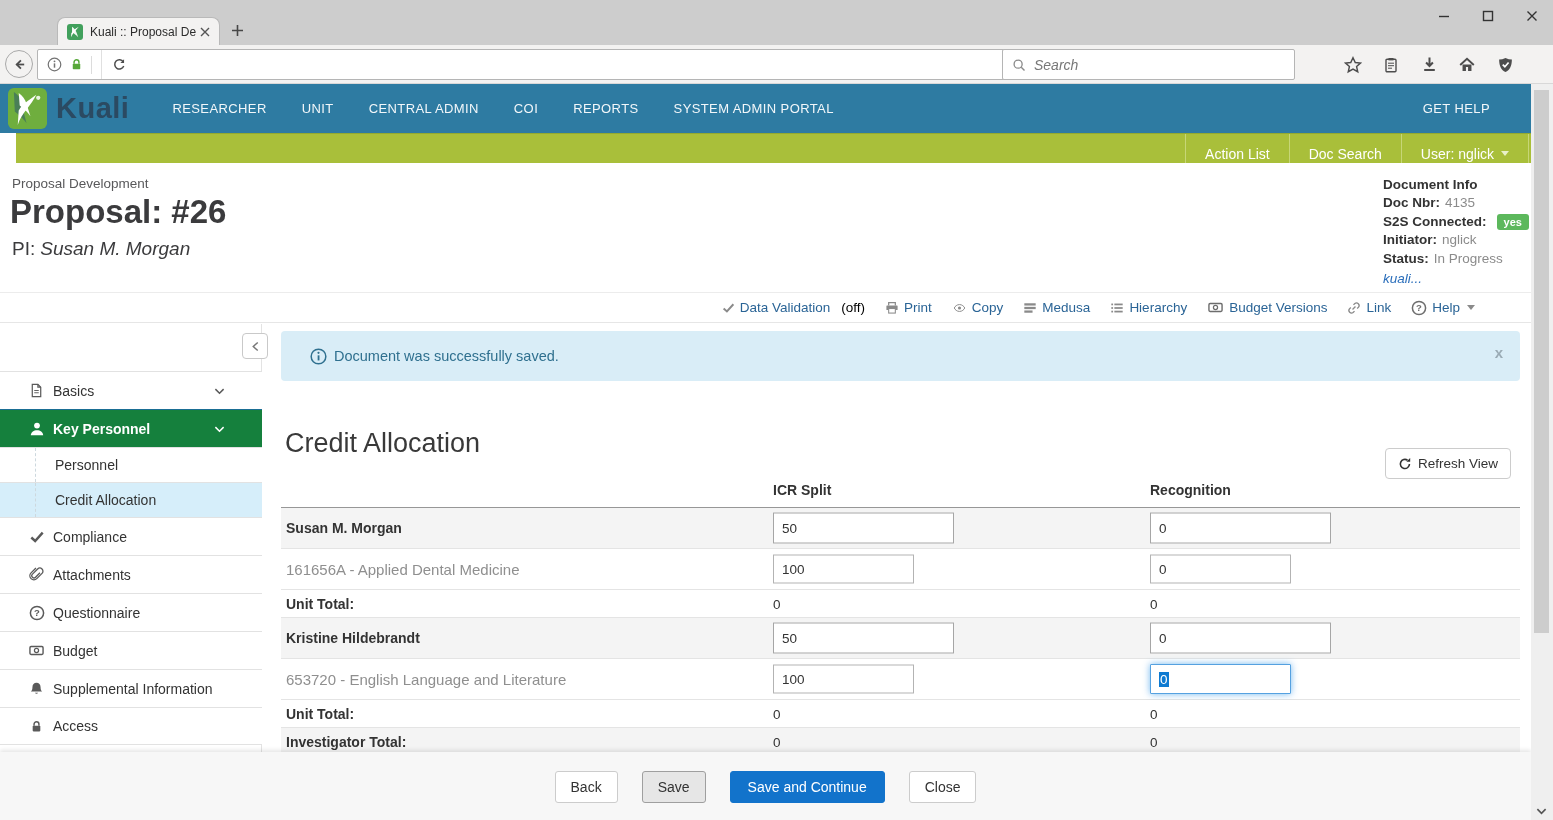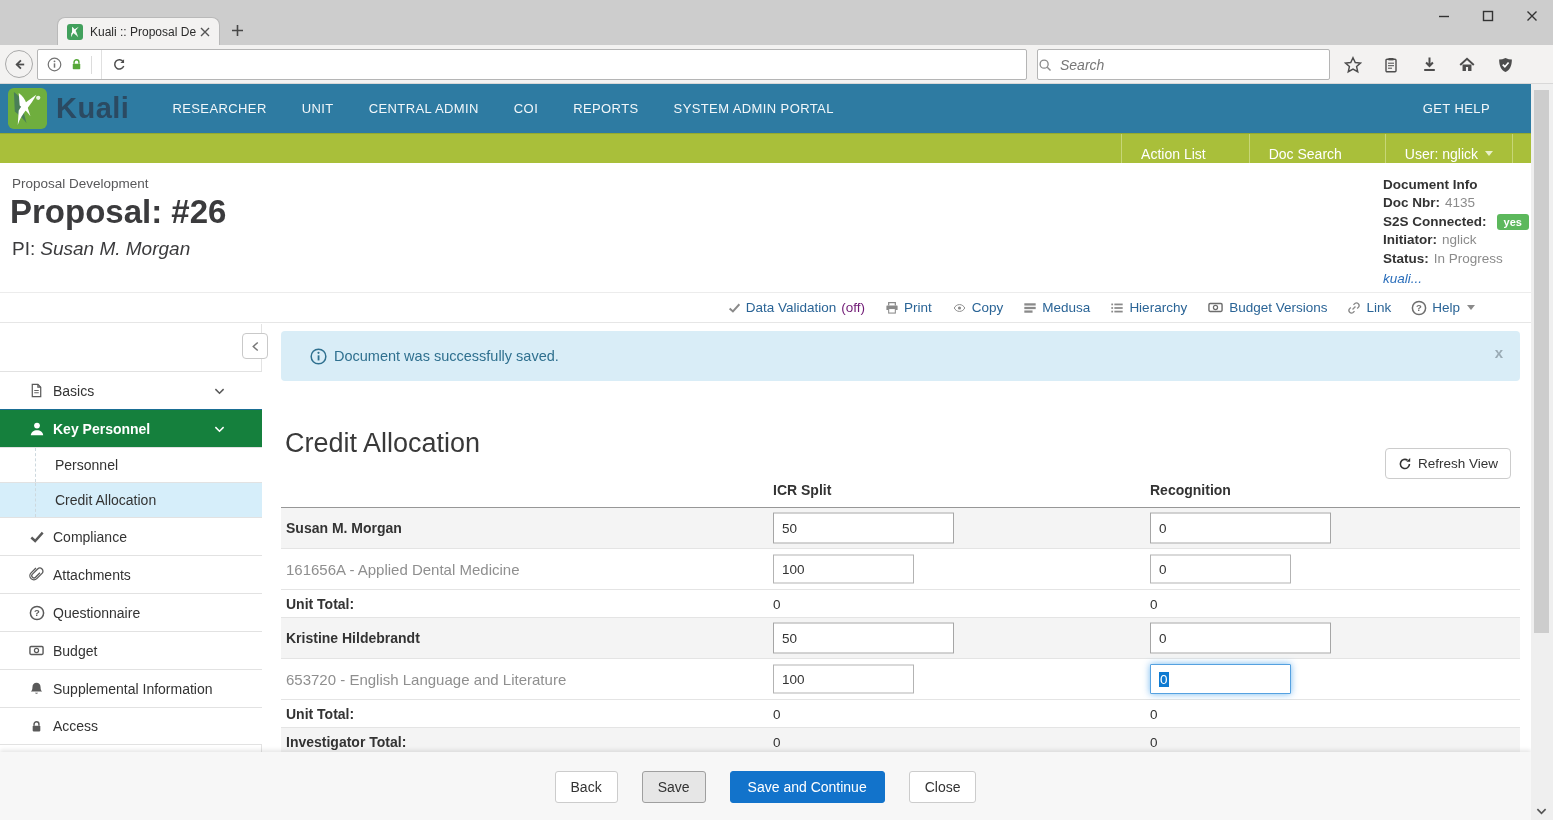--- a/index.html
+++ b/index.html
@@ -24,38 +24,38 @@
   .navbar{position:absolute;top:45px;left:0;right:0;height:39px;background:#f3f2f1;border-bottom:1px solid #d8d8d8;box-sizing:border-box;}
   .backbtn{position:absolute;left:5px;top:50px;width:28px;height:28px;border:1px solid #a9a9a9;border-radius:50%;
     background:#f3f2f1;display:flex;align-items:center;justify-content:center;box-sizing:border-box;}
   .urlbar{position:absolute;left:37px;top:49px;width:990px;height:31px;background:#fff;border:1px solid #b5b5b5;
     border-radius:2px;display:flex;align-items:center;box-sizing:border-box;padding-left:9px;}
   .urlsep{width:1px;height:18px;background:#dcdcdc;margin:0 9px 0 8px;}
   .urltext{flex:1;font-size:13.5px;white-space:nowrap;overflow:hidden;}
   .u-gray{color:#858585;}
   .u-dark{color:#1d1d1d;}
   .reload{width:33px;align-self:stretch;border-left:1px solid #e0e0e0;display:flex;align-items:center;justify-content:center;}
-  .searchbox{position:absolute;left:1037px;top:49px;width:293px;height:31px;background:#fff;border:1px solid #b5b5b5;
-    border-radius:2px;display:flex;align-items:center;box-sizing:border-box;gap:8px;}
+  .searchbox{position:absolute;left:1002px;top:49px;width:293px;height:31px;background:#fff;border:1px solid #b5b5b5;
+    border-radius:2px;display:flex;align-items:center;box-sizing:border-box;padding-left:9px;gap:8px;}
   .searchbox .placeholder{font-style:italic;color:#777;font-size:14px;}
   .btool{position:absolute;left:1341px;top:49px;height:31px;display:flex;align-items:center;gap:14px;}
   .btool .icon{width:24px;justify-content:center;}
   .btool .menu-gap{width:4px;}
 
   
   .appheader{position:absolute;top:84px;left:0;width:1531px;height:49px;background:#2e7ba2;display:flex;align-items:center;}
   .logo{margin-left:8px;}
   .brand{font-size:29px;font-weight:bold;color:#2b4a62;margin-left:9px;letter-spacing:.5px;}
   .appnav{display:flex;gap:35px;margin-left:43px;}
   .nav-item{color:#f2f7fa;font-size:13px;letter-spacing:.4px;cursor:default;}
   .gethelp{margin-left:auto;margin-right:41px;color:#f2f7fa;font-size:13px;letter-spacing:.4px;}
 
   
-  .portalbar{position:absolute;top:133px;left:0;width:1531px;height:40px;background:#a9bf3a;border-top:1px solid #94aa30;
-    display:flex;justify-content:flex-end;box-sizing:border-box;padding-right:18px;gap:24px;}
+  .portalbar{position:absolute;top:133px;left:16px;width:1531px;height:40px;background:#a9bf3a;border-top:1px solid #94aa30;
+    display:flex;justify-content:flex-end;box-sizing:border-box;padding-right:18px;}
   .portal-item{color:#fff;font-size:14px;line-height:28px;padding:0 19px;border-left:1px solid #c7d677;
     display:flex;align-items:center;gap:7px;}
   .portal-item:last-child{border-right:1px solid #c7d677;}
   .caret{width:0;height:0;border-left:4px solid transparent;border-right:4px solid transparent;border-top:5px solid #e9f0c8;display:inline-block;}
 
   
   .docheader{position:absolute;top:163px;left:0;width:1531px;height:129px;background:#fff;}
   .dh-app{position:absolute;left:12px;top:13px;font-size:13.5px;color:#58585a;}
   .dh-title{position:absolute;left:10px;top:30px;font-size:33px;font-weight:600;color:#3b3b3d;}
   .dh-pi{position:absolute;left:12px;top:75px;font-size:19px;color:#3b3b3d;}
@@ -66,21 +66,21 @@
   .di-label{font-weight:bold;}
   .di-val{color:#8b8b8b;margin-left:5px;}
   .badge{background:#5cb85c;color:#fff;border-radius:3px;font-size:11px;font-weight:bold;padding:2px 7px;margin-left:10px;}
   .di-more{color:#2a6ebb;font-style:italic;margin-top:3px;}
 
   
   .doctoolbar{position:absolute;top:292px;left:0;width:1531px;height:31px;border-top:1px solid #ececec;border-bottom:1px solid #e6e6e6;
     display:flex;justify-content:flex-end;align-items:center;gap:20px;padding-right:56px;box-sizing:border-box;}
   .dt-item{color:#2a6496;font-size:13.5px;display:flex;align-items:center;gap:5px;cursor:default;}
   .dt-item .icon{color:#6d6d6d;}
-  .dt-suffix{color:#701a75;}
+  .dt-suffix{color:#000000;margin-left:6px;}
   .dt-caret{width:0;height:0;border-left:4px solid transparent;border-right:4px solid transparent;border-top:5px solid #8a8a8a;margin-left:2px;}
 
   
   .bodyarea{position:absolute;top:324px;left:0;width:1531px;height:428px;}
   .sidebar{position:absolute;left:0;top:0;width:262px;height:428px;border-right:1px solid #e3e3e3;box-sizing:border-box;background:#fff;}
   .collapse-btn{position:absolute;left:242px;top:9px;width:26px;height:26px;background:#fff;border:1px solid #c9c9c9;border-radius:4px;
     z-index:3;display:flex;align-items:center;justify-content:center;color:#777;box-sizing:border-box;}
   .side-menu{position:absolute;top:47px;left:0;width:262px;}
   .sm-item{position:relative;display:flex;align-items:center;border-top:1px solid #e2e2e2;font-size:14px;color:#333;
     height:37px;box-sizing:border-box;padding-left:27px;background:#fff;cursor:default;}

